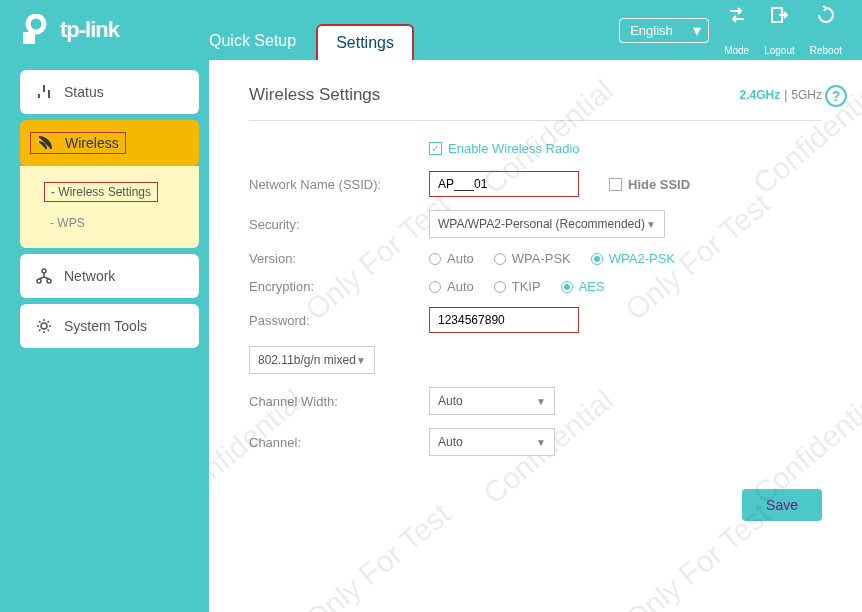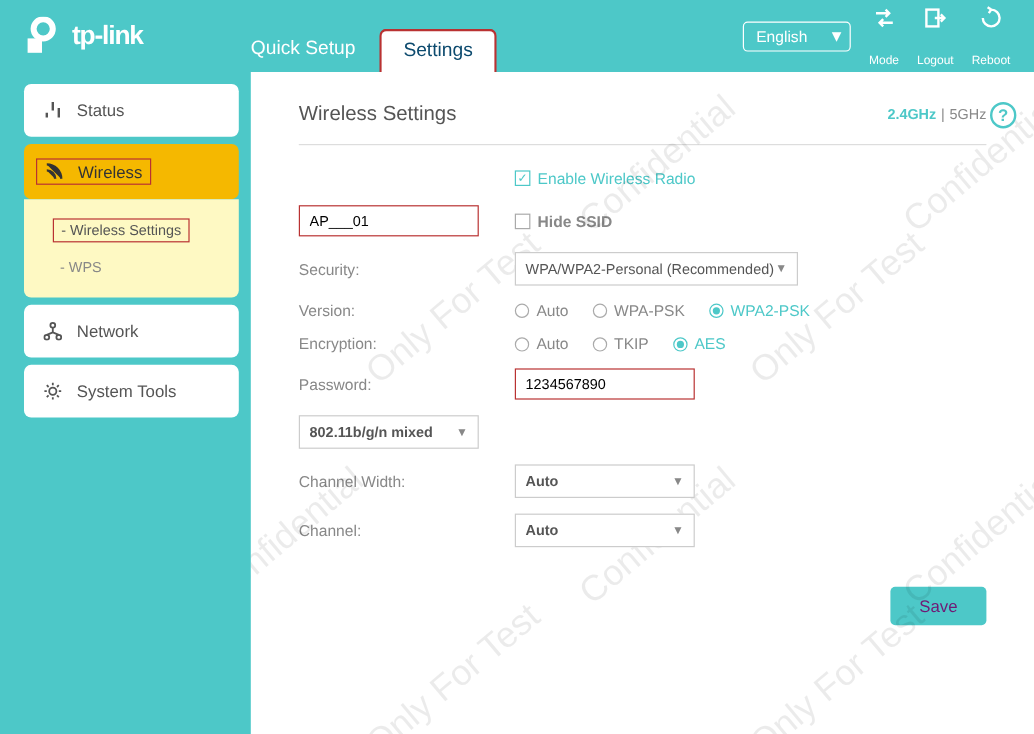--- a/index.html
+++ b/index.html
@@ -51,21 +51,21 @@
     .checkbox-row { margin-left: 180px; margin-bottom: 15px; }
     .checkbox { display: flex; align-items: center; gap: 6px; cursor: pointer; }
     .checkbox-box { width: 13px; height: 13px; border: 1px solid #4dc8c8; display: flex; align-items: center; justify-content: center; font-size: 10px; color: #4dc8c8; }
     .checkbox-box.unchecked { border-color: #aaa; color: transparent; }
     .checkbox-label { color: #4dc8c8; font-size: 13px; }
     .checkbox-label.muted { color: #888; font-weight: bold; }
     
     .text-input { border: 1px solid #ccc; padding: 5px 8px; width: 150px; font-size: 12px; }
     .text-input.highlighted { border: 1px solid #b93232; }
     .select-input { border: 1px solid #ccc; padding: 6px 8px; width: 236px; font-size: 12px; color: #555; background: white; position: relative; cursor: pointer; display: flex; justify-content: space-between; align-items: center; }
-    .select-input.narrow { width: 150px; font-weight: bold; }
+    .select-input.narrow { width: 126px; }
     .select-arrow { color: #888; font-size: 10px; }
     
     .radio-group { display: flex; align-items: center; gap: 20px; }
     .radio { display: flex; align-items: center; gap: 6px; cursor: pointer; }
     .radio-circle { width: 12px; height: 12px; border: 1px solid #aaa; border-radius: 50%; display: flex; align-items: center; justify-content: center; }
     .radio-circle.selected { border-color: #4dc8c8; }
     .radio-dot { width: 6px; height: 6px; background: #4dc8c8; border-radius: 50%; }
     .radio-label { color: #888; font-size: 13px; }
     .radio-label.selected { color: #4dc8c8; }
     
@@ -178,20 +178,21 @@
     </div>
 
     <div class="checkbox-row">
       <div class="checkbox">
         <div class="checkbox-box">✓</div>
         <span class="checkbox-label">Enable Wireless Radio</span>
       </div>
     </div>
 
     <div class="form-row">
+      <div class="form-label">Network Name (SSID):</div>
       <div class="form-control">
         <input class="text-input highlighted" value="AP___01" style="">
         <div class="checkbox" style="margin-left:15px;">
           <div class="checkbox-box unchecked">✓</div>
           <span class="checkbox-label muted">Hide SSID</span>
         </div>
       </div>
     </div>
 
     <div class="form-row">

